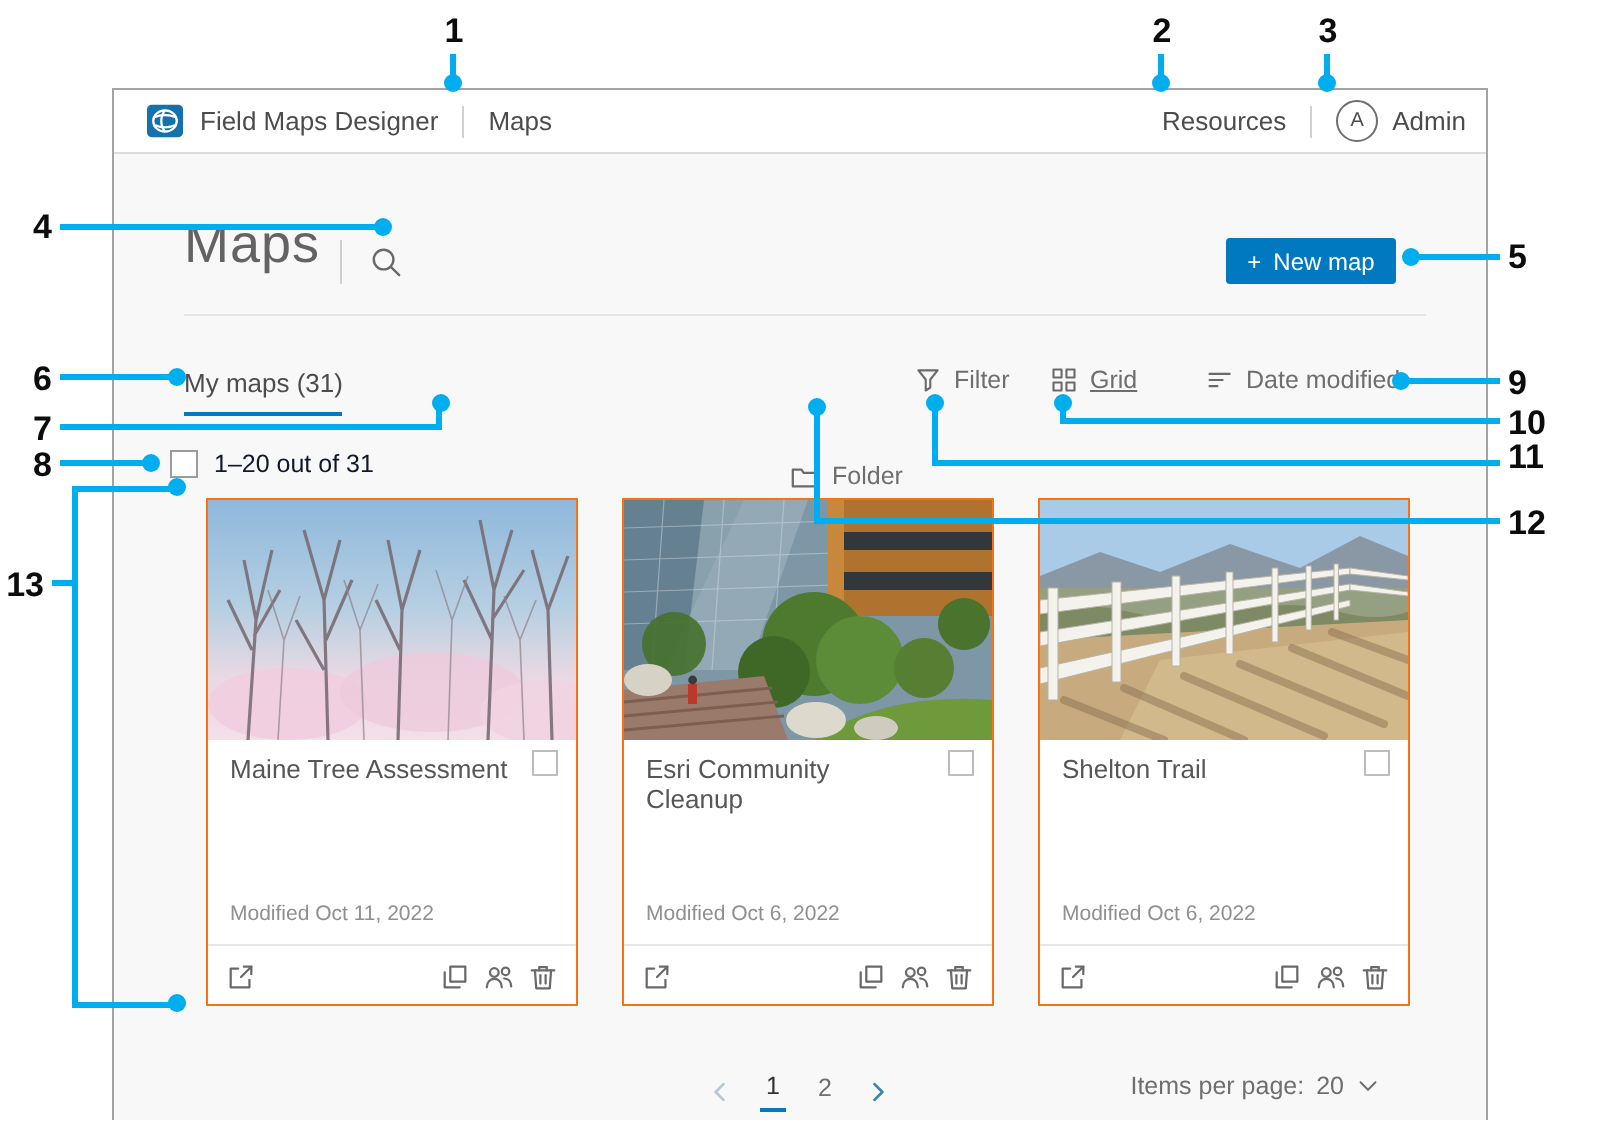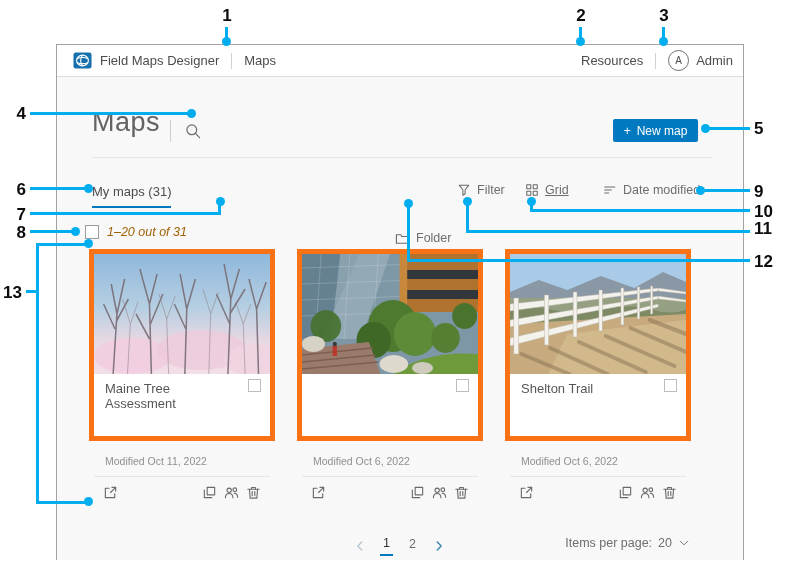--- a/index.html
+++ b/index.html
@@ -39,25 +39,25 @@
   .tab.active{color:#4c4c4c;border-bottom:2px solid #0079c1;}
   .tab1{left:35px;} .tab2{left:135px;}
 
   .tool{position:absolute;top:104px;height:18px;display:flex;align-items:center;gap:6px;
         font-size:12.5px;color:#6e6e6e;cursor:pointer;}
   .tool svg{flex:0 0 auto;}
   .t-folder{left:338px;margin-top:48px;} .t-filter{left:400px;} .t-grid{left:468px;text-decoration:underline;} .t-sort{left:546px;}
 
   .sel-row{position:absolute;left:28px;top:148px;display:flex;align-items:center;gap:8px;}
   .chk{width:14px;height:14px;border:1px solid #9b9b9b;background:#fff;cursor:pointer;}
-  .sel-label{font-size:12.5px;color:#a16207;font-style:italic;}
-
-  
-  .card{position:absolute;top:172px;width:186px;height:192px;background:#fff;
-        border:5px solid #f97316;}
+  .sel-label{font-size:12.5px;color:#0f172a;}
+
+  
+  .card{position:absolute;top:172px;width:186px;height:254px;background:#fff;
+        border:1px solid #f97316;margin-left:14px;}
   .card1{left:32px;} .card2{left:240px;} .card3{left:448px;}
   .thumb{position:absolute;left:0;top:0;width:100%;height:120px;overflow:hidden;cursor:pointer;}
   .thumb svg{display:block;width:100%;height:100%;}
   .card-title{position:absolute;left:11px;top:127px;right:32px;font-size:13px;color:#565656;cursor:pointer;}
   .card-chk{position:absolute;right:9px;top:125px;width:13px;height:13px;
             border:1px solid #bdbdbd;background:#fff;cursor:pointer;}
   .card-mod{position:absolute;left:11px;top:201px;font-size:10.5px;color:#8f8f8f;}
   .card-div{position:absolute;left:0;right:0;top:222px;height:1px;background:#e5e5e5;}
   .card-actions{position:absolute;left:0;right:0;top:223px;height:31px;display:flex;
                 align-items:center;padding:0 9px;}
@@ -255,20 +255,21 @@
                 <line x1="0" y1="108" x2="77" y2="101"></line>
                 <line x1="0" y1="115" x2="80" y2="108"></line>
             </g>
             <ellipse cx="12" cy="90" rx="12" ry="8" fill="#d6d2c6"></ellipse>
             <ellipse cx="96" cy="110" rx="15" ry="9" fill="#ddd9cd"></ellipse>
             <ellipse cx="126" cy="114" rx="11" ry="6" fill="#cfccbf"></ellipse>
             <rect x="32" y="92" width="4.5" height="10" fill="#b93a2b"></rect>
             <circle cx="34.3" cy="90" r="2.2" fill="#3a3a3a"></circle>
           </svg>
         </div>
+        <div class="card-title">Esri Community Cleanup</div>
         <span class="card-chk"></span>
         <div class="card-mod">Modified Oct 6, 2022</div>
         <div class="card-div"></div>
         <div class="card-actions">
           <svg class="icon act first" viewBox="0 0 16 16">
             <path d="M12.5 9.5 v4 h-10 v-10 h4"></path>
               <path d="M9.5 2.5 h4 v4"></path>
               <line x1="13.5" y1="2.5" x2="8" y2="8"></line>
           </svg>
           <span class="gap"></span>

